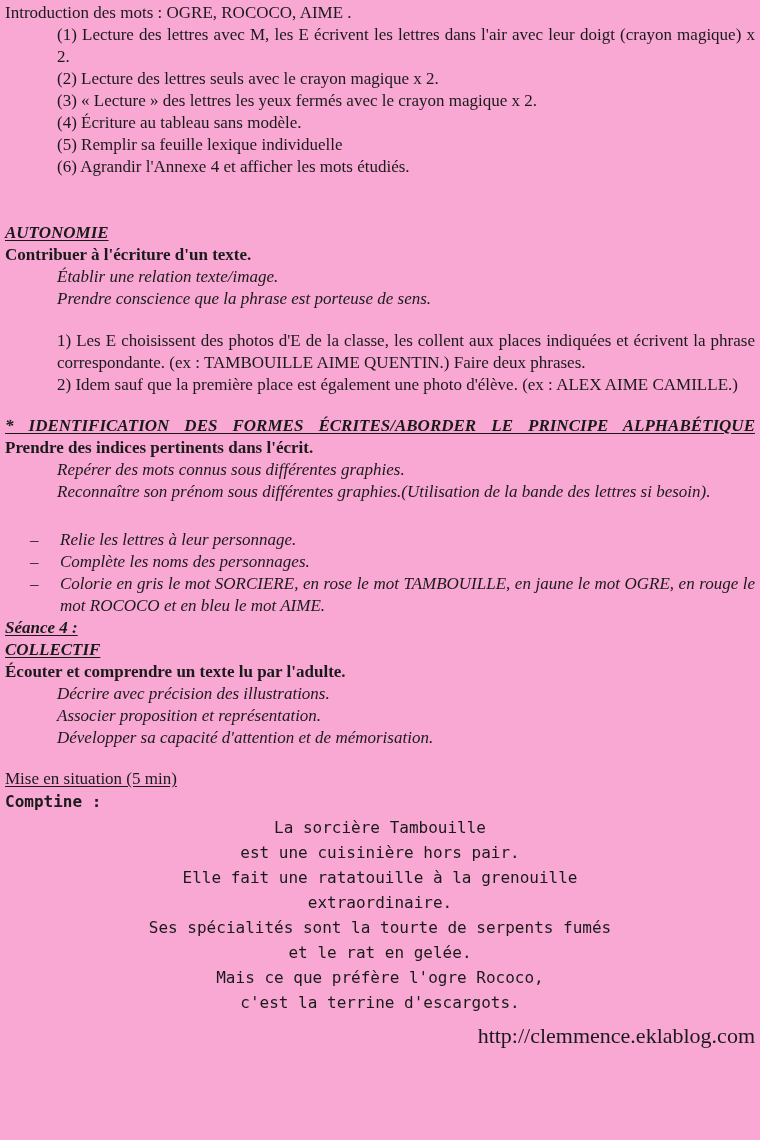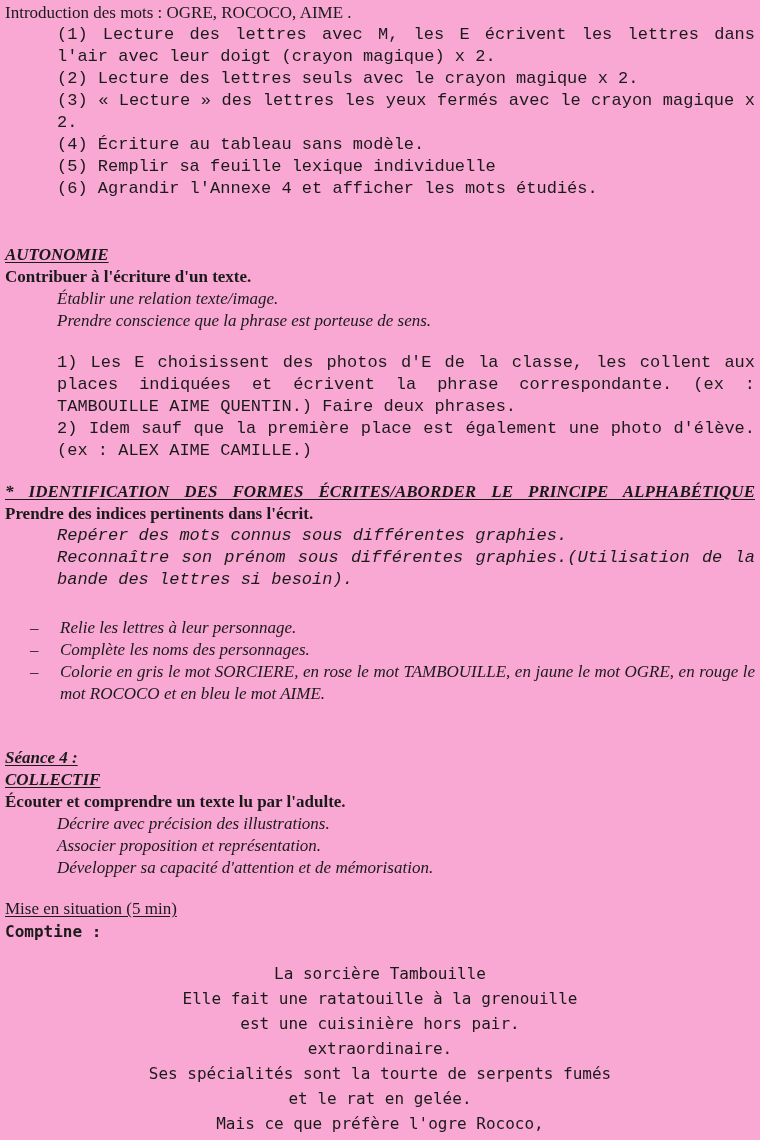--- a/index.html
+++ b/index.html
@@ -10,21 +10,21 @@
     overflow: hidden;
     background: #f9a8d4;
     color: #1a1a1a;
     font-family: "Liberation Serif", serif;
     font-size: 17px;
     line-height: 22px;
     padding: 2px 5px 0 5px;
     box-sizing: border-box;
   }
   .indent { margin-left: 52px; }
-  .just { text-align: justify; font-family: Liberation Mono, monospace; }
+  .just { text-align: justify; }
   .it { font-style: italic; }
   .h-b { font-weight: bold; }
   .h-biu {
     font-weight: bold;
     font-style: italic;
     text-decoration: underline;
     text-underline-offset: 2px;
   }
   .u { text-decoration: underline; text-underline-offset: 2px; }
   .stretch {
@@ -36,30 +36,30 @@
   .steps-block { margin-top: 20px; }
   .sec-ident { margin-top: 19px; }
   .task-list { margin-top: 26px; }
   .task { display: flex; }
   .task .dash {
     flex: none;
     width: 30px;
     margin-left: 25px;
   }
   .task .task-text { flex: 1; text-align: justify; font-style: italic; }
-  .sec-seance { margin-top: 42px; }
+  .sec-seance { }
   .sec-mise { margin-top: 19px; }
   .comptine-label {
     font-family: "DejaVu Sans Mono", monospace;
     font-weight: bold;
     font-size: 16px;
     line-height: 23px;
   }
   .poem {
-    margin-top: 18px;
+    margin-top: 2px;
     text-align: center;
     font-family: "DejaVu Sans Mono", monospace;
     font-size: 16px;
     line-height: 25px;
   }
   .footer {
     margin-top: 10px;
     text-align: right;
     font-size: 22px;
   }
@@ -116,22 +116,22 @@
     <div class="indent it">Décrire avec précision des illustrations.</div>
     <div class="indent it">Associer proposition et représentation.</div>
     <div class="indent it">Développer sa capacité d'attention et de mémorisation.</div>
   </section>
 
   <section class="sec-mise">
     <div class="u">Mise en situation (5 min)</div>
     <div class="comptine-label">Comptine :</div>
     <div class="poem">
       <div>La sorcière Tambouille</div>
+      <div>est une cuisinière hors pair.</div>
       <div>Elle fait une ratatouille à la grenouille</div>
-      <div>est une cuisinière hors pair.</div>
       <div>extraordinaire.</div>
       <div>Ses spécialités sont la tourte de serpents fumés</div>
       <div>et le rat en gelée.</div>
       <div>Mais ce que préfère l'ogre Rococo,</div>
       <div>c'est la terrine d'escargots.</div>
     </div>
   </section>
 
   <div class="footer">http://clemmence.eklablog.com</div>
 

